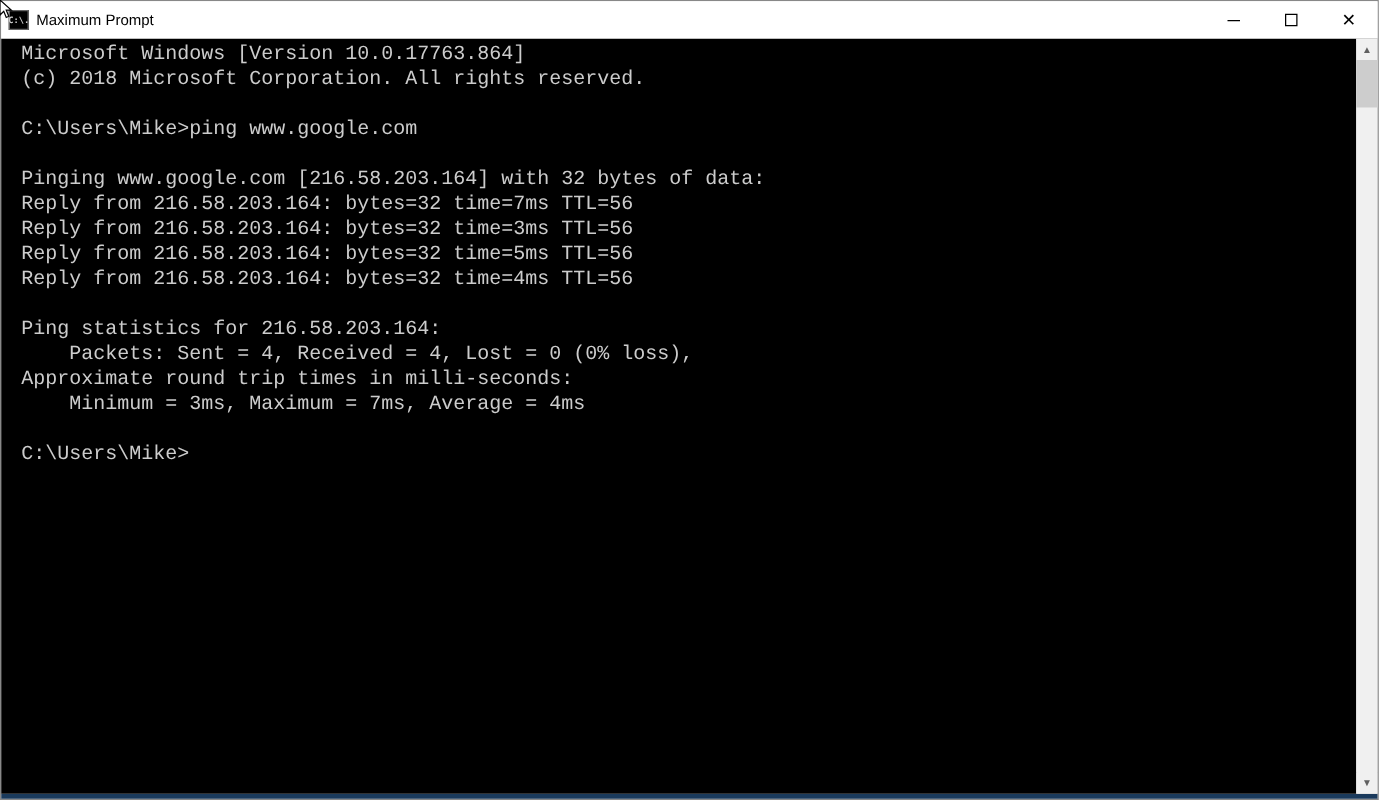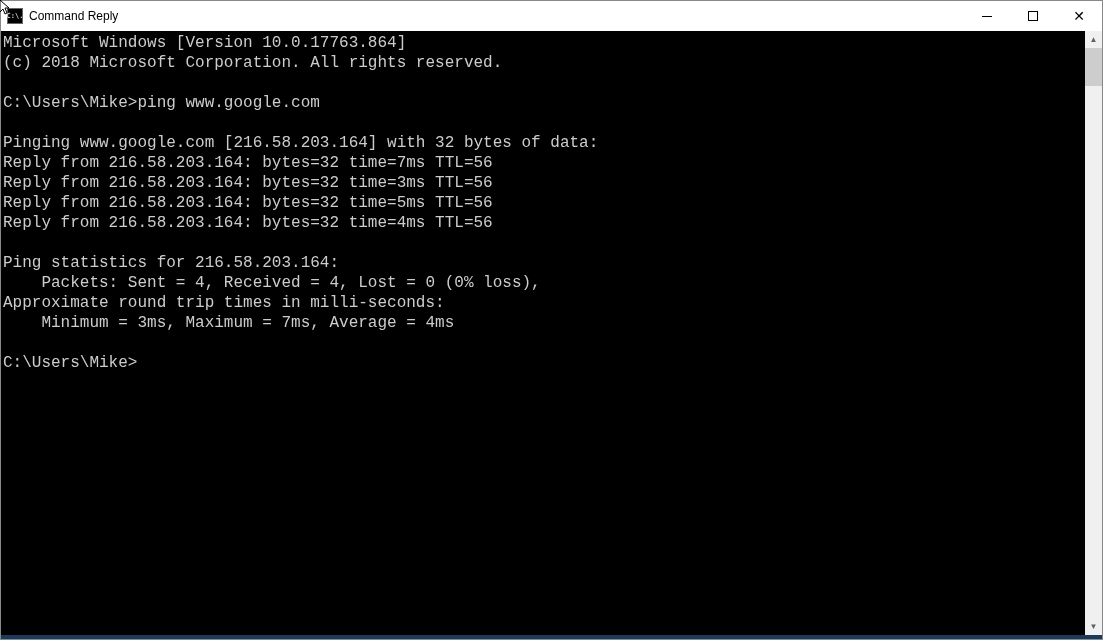--- a/index.html
+++ b/index.html
@@ -77,21 +77,21 @@
       cursor: pointer;
     }
     .terminal-area {
       flex: 1;
       background: #000;
       display: flex;
       position: relative;
     }
     .terminal-content {
       flex: 1;
-      padding: 2px 0 0 2px;
+      padding: 2px 0 0 16px;
       font-family: Consolas, "Courier New", monospace;
       font-size: 16px;
       line-height: 20px;
       color: #cccccc;
       white-space: pre;
       overflow: hidden;
     }
     .scrollbar {
       width: 17px;
       background: #f0f0f0;
@@ -149,21 +149,21 @@
 <div class="cursor-arrow">
   <svg width="12" height="16" viewBox="0 0 12 16">
     <path d="M0,0 L0,12 L3,9 L5,14 L7,13 L5,8 L9,8 Z" fill="#fff" stroke="#000" stroke-width="1"></path>
   </svg>
 </div>
 
 <div class="window">
   <div class="title-bar">
     <div class="title-left">
       <div class="app-icon">C:\.</div>
-      <span class="title-text">Command Reply</span>
+      <span class="title-text">Maximum Prompt</span>
     </div>
     <div class="window-controls">
       <div class="win-btn">
         <div class="minimize-line"></div>
       </div>
       <div class="win-btn">
         <div class="maximize-box"></div>
       </div>
       <div class="win-btn close">
         <span class="close-x">✕</span>

